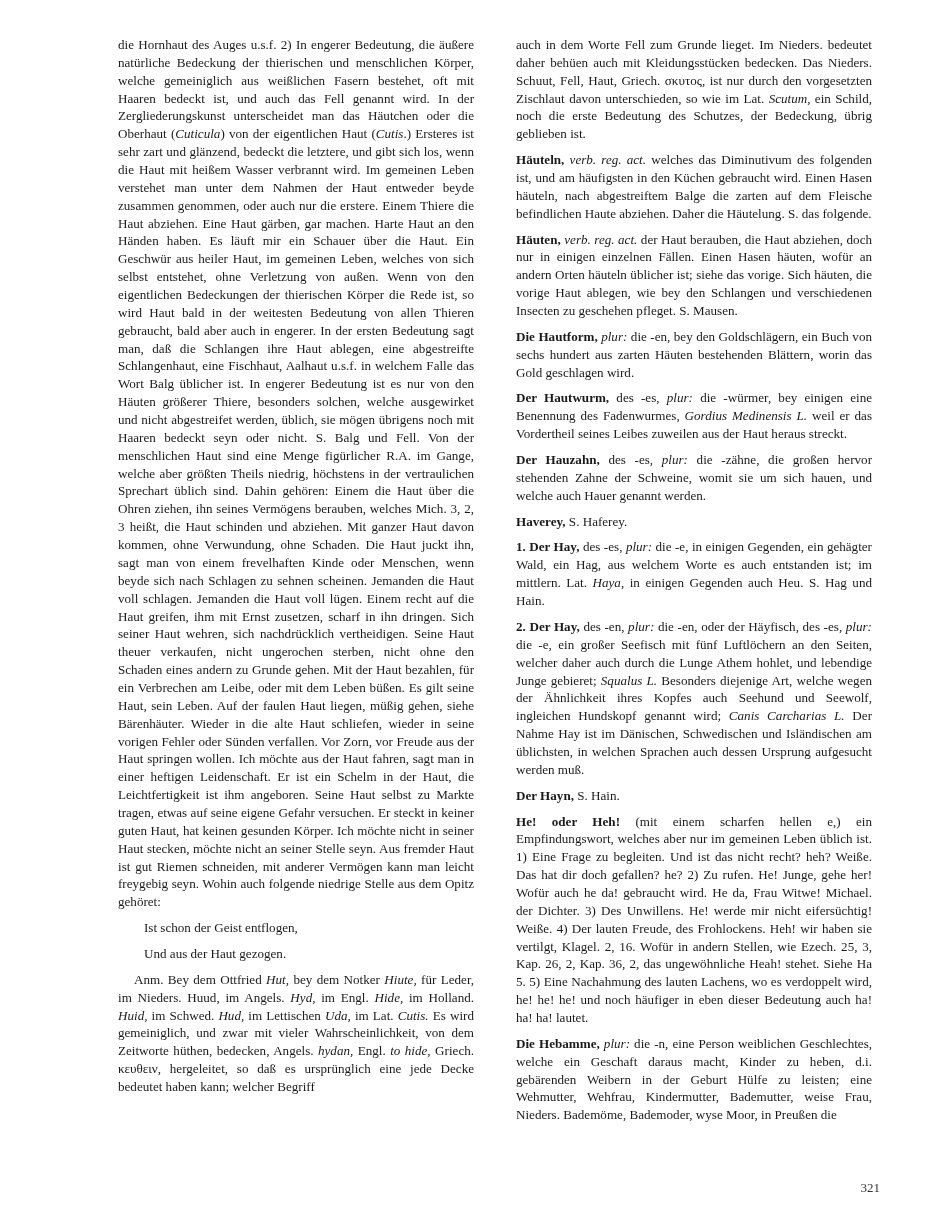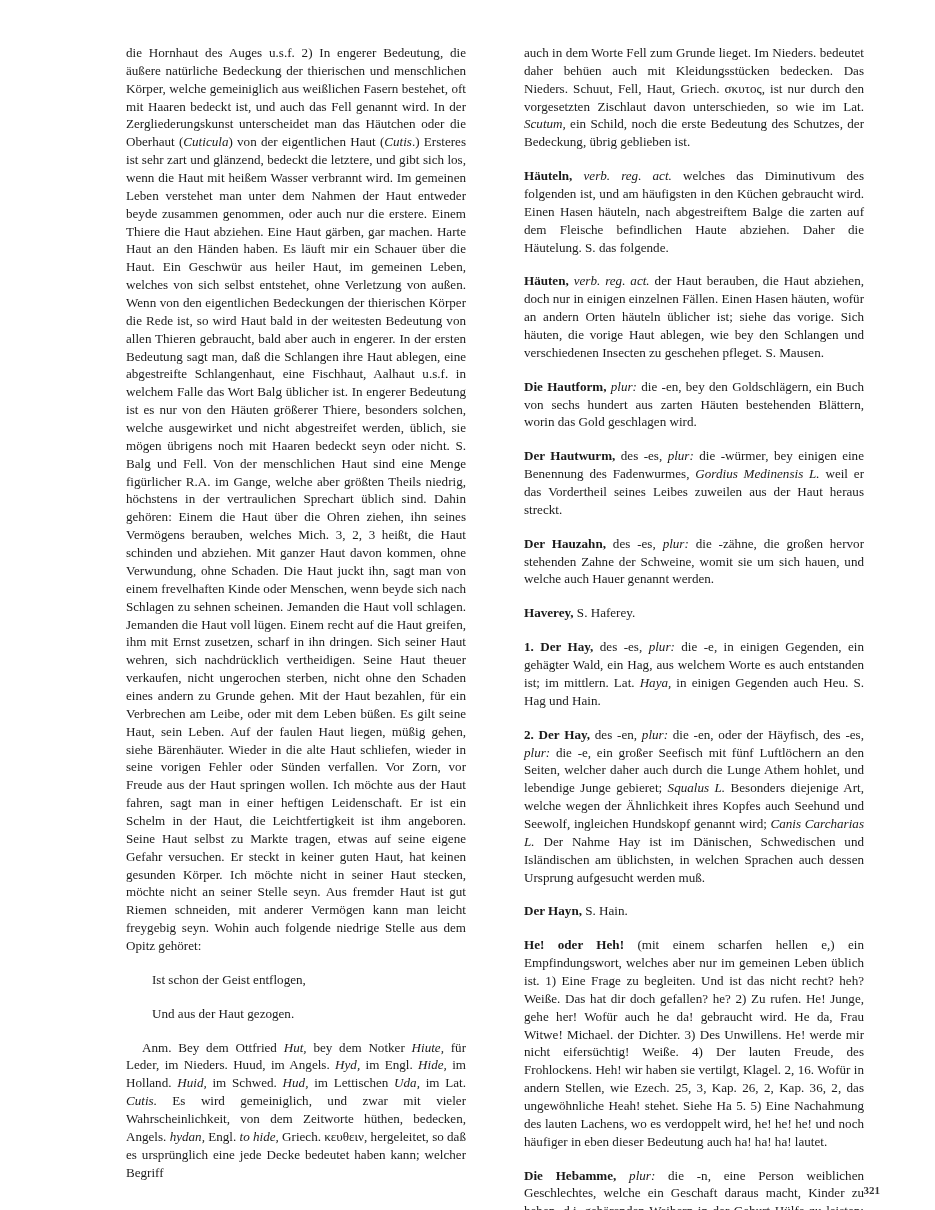--- a/index.html
+++ b/index.html
@@ -28,39 +28,38 @@
   }
   .col {
     width: 385px;
     font-size: 13.1px;
     line-height: 1.365;
     text-align: justify;
     text-justify: inter-word;
     hyphens: manual;
   }
   .col p {
-    margin: 16px;
+    margin: 8px;
   }
   .col p.indent {
     text-indent: 16px;
   }
   .col p.verse {
     text-indent: 26px;
     font-family: Liberation Serif, serif;
   }
   .it { font-style: italic; }
   .bd { font-weight: bold; }
   .pagenum {
     position: absolute;
     right: 55px;
     bottom: 14px;
-    font-size: 11px;
+    font-size: 13px;
     color: #333;
     font-family: "Liberation Serif", serif;
-    font-weight: bold;
   }
 </style>
 </head>
 <body>
 
 <div class="page">
   <div class="columns">
     <div class="col" id="left-col">
         <p><span>die Hornhaut des Auges u.s.f. 2) In engerer Bedeutung, die äußere natürliche Bedeckung der thierischen und menschlichen Körper, welche gemeiniglich aus weißlichen Fasern bestehet, oft mit Haaren bedeckt ist, und auch das Fell genannt wird. In der Zergliederungskunst unterscheidet man das Häutchen oder die Oberhaut (</span><span class="it">Cuticula</span><span>) von der eigentlichen Haut (</span><span class="it">Cutis</span><span>.) Ersteres ist sehr zart und glänzend, bedeckt die letztere, und gibt sich los, wenn die Haut mit heißem Wasser verbrannt wird. Im gemeinen Leben verstehet man unter dem Nahmen der Haut entweder beyde zusammen genommen, oder auch nur die erstere. Einem Thiere die Haut abziehen. Eine Haut gärben, gar machen. Harte Haut an den Händen haben. Es läuft mir ein Schauer über die Haut. Ein Geschwür aus heiler Haut, im gemeinen Leben, welches von sich selbst entstehet, ohne Verletzung von außen. Wenn von den eigentlichen Bedeckungen der thierischen Körper die Rede ist, so wird Haut bald in der weitesten Bedeutung von allen Thieren gebraucht, bald aber auch in engerer. In der ersten Bedeutung sagt man, daß die Schlangen ihre Haut ablegen, eine abgestreifte Schlangenhaut, eine Fischhaut, Aalhaut u.s.f. in welchem Falle das Wort Balg üblicher ist. In engerer Bedeutung ist es nur von den Häuten größerer Thiere, besonders solchen, welche ausgewirket und nicht abgestreifet werden, üblich, sie mögen übrigens noch mit Haaren bedeckt seyn oder nicht. S. Balg und Fell. Von der menschlichen Haut sind eine Menge figürlicher R.A. im Gange, welche aber größten Theils niedrig, höchstens in der vertraulichen Sprechart üblich sind. Dahin gehören: Einem die Haut über die Ohren ziehen, ihn seines Vermögens berauben, welches Mich. 3, 2, 3 heißt, die Haut schinden und abziehen. Mit ganzer Haut davon kommen, ohne Verwundung, ohne Schaden. Die Haut juckt ihn, sagt man von einem frevelhaften Kinde oder Menschen, wenn beyde sich nach Schlagen zu sehnen scheinen. Jemanden die Haut voll schlagen. Jemanden die Haut voll lügen. Einem recht auf die Haut greifen, ihm mit Ernst zusetzen, scharf in ihn dringen. Sich seiner Haut wehren, sich nachdrücklich vertheidigen. Seine Haut theuer verkaufen, nicht ungerochen sterben, nicht ohne den Schaden eines andern zu Grunde gehen. Mit der Haut bezahlen, für ein Verbrechen am Leibe, oder mit dem Leben büßen. Es gilt seine Haut, sein Leben. Auf der faulen Haut liegen, müßig gehen, siehe Bärenhäuter. Wieder in die alte Haut schliefen, wieder in seine vorigen Fehler oder Sünden verfallen. Vor Zorn, vor Freude aus der Haut springen wollen. Ich möchte aus der Haut fahren, sagt man in einer heftigen Leidenschaft. Er ist ein Schelm in der Haut, die Leichtfertigkeit ist ihm angeboren. Seine Haut selbst zu Markte tragen, etwas auf seine eigene Gefahr versuchen. Er steckt in keiner guten Haut, hat keinen gesunden Körper. Ich möchte nicht in seiner Haut stecken, möchte nicht an seiner Stelle seyn. Aus fremder Haut ist gut Riemen schneiden, mit anderer Vermögen kann man leicht freygebig seyn. Wohin auch folgende niedrige Stelle aus dem Opitz gehöret:</span></p>
         <p class="verse"><span>Ist schon der Geist entflogen,</span></p>

